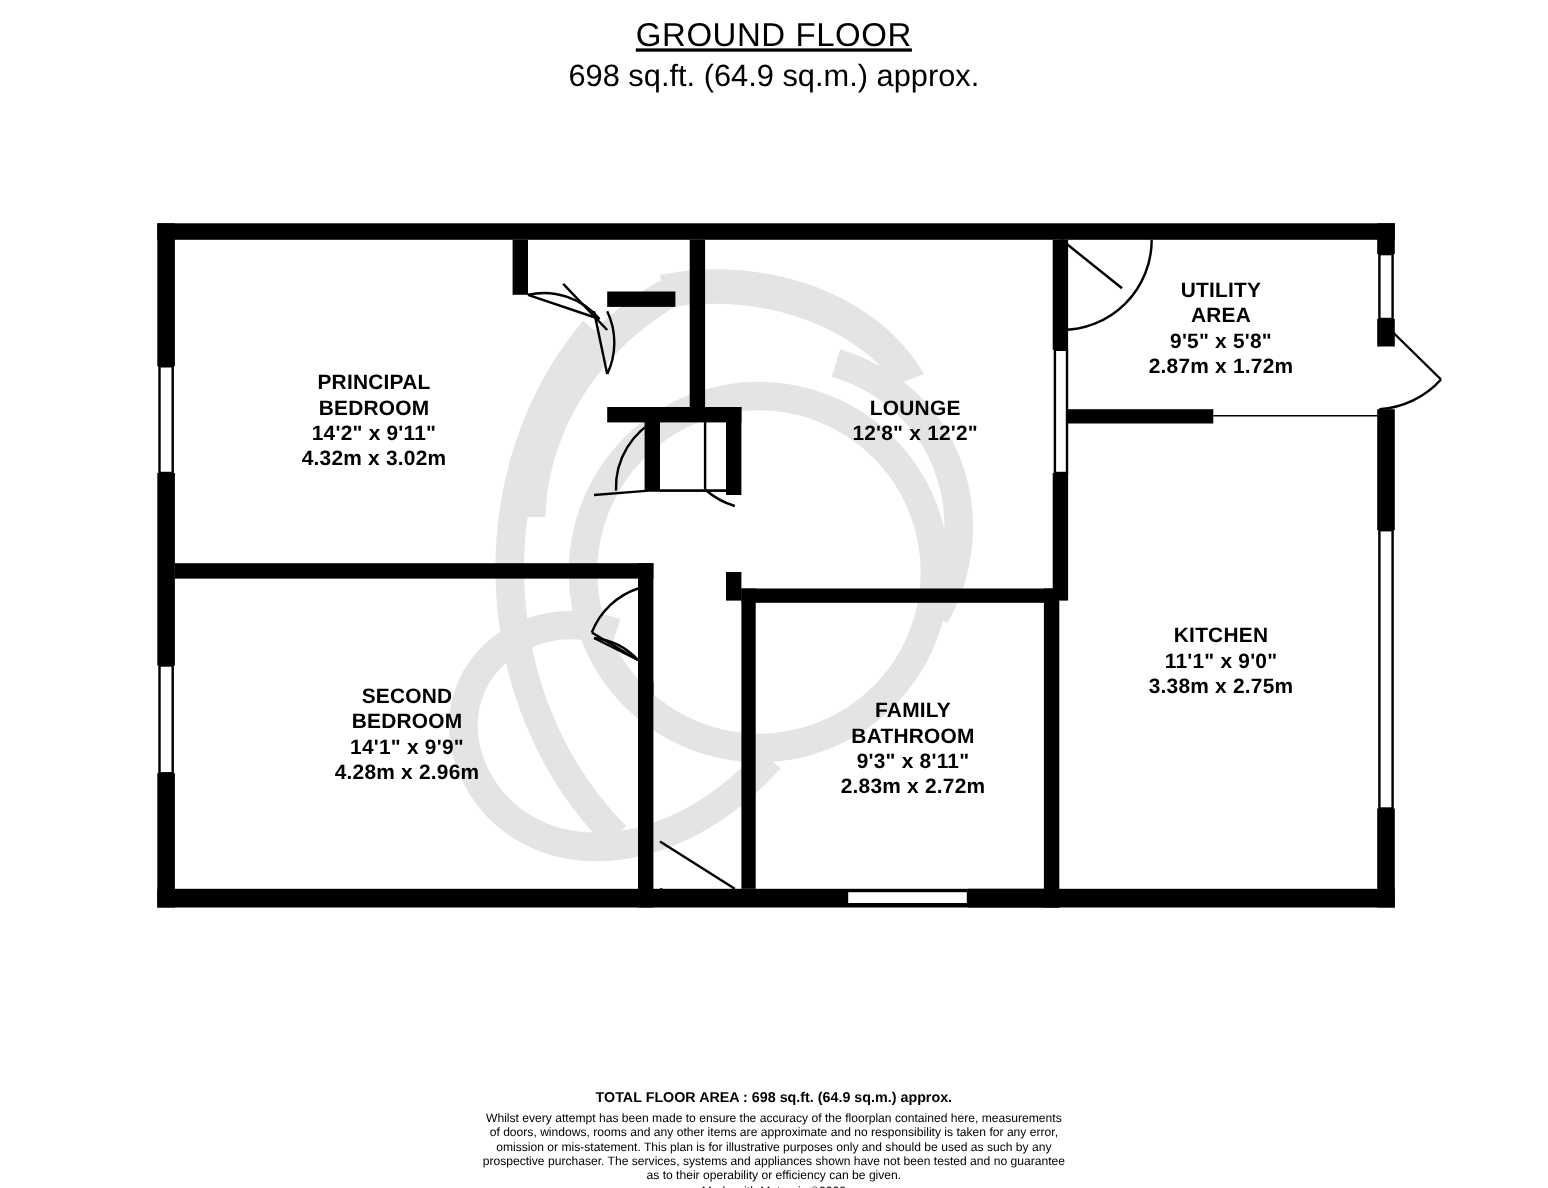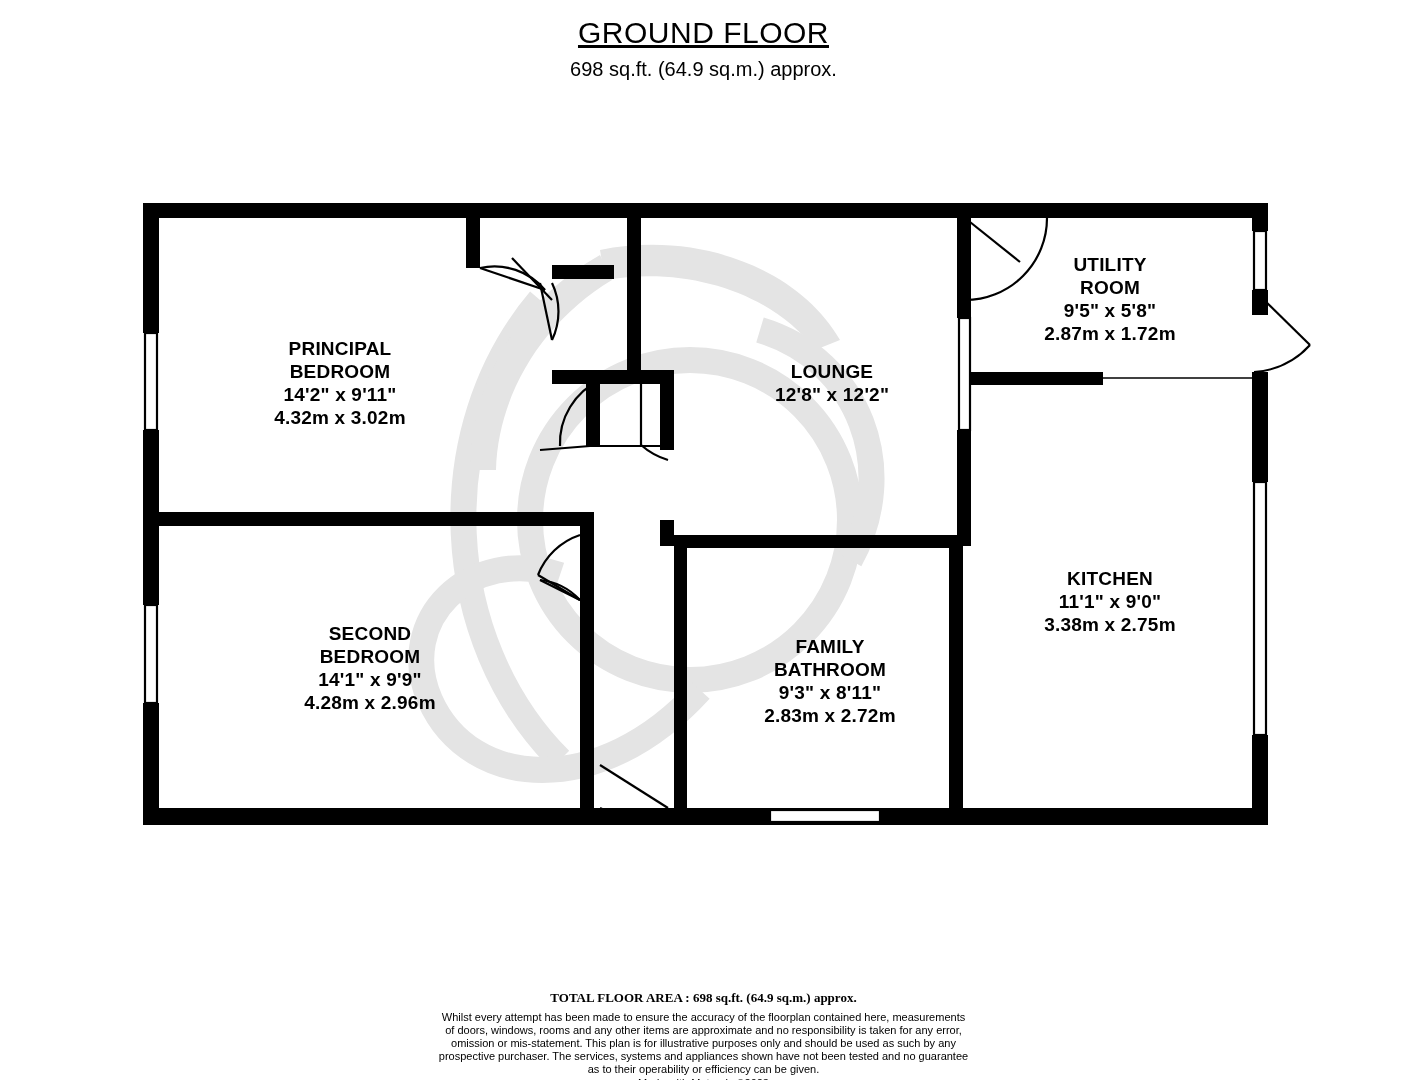--- a/index.html
+++ b/index.html
@@ -25,21 +25,21 @@
     text-align: center;
   }
   #title-block .title-main {
     font-size: 30px;
     font-weight: 400;
     letter-spacing: 0.5px;
     line-height: 38px;
     text-decoration: underline;
   }
   #title-block .title-sub {
-    font-size: 20px;
+    font-size: 28px;
     font-weight: 400;
     line-height: 34px;
   }
 
   
   #floorplan {
     position: absolute;
     left: 0;
     top: 0;
     width: 1407px;
@@ -73,21 +73,20 @@
     left: 0;
     top: 988px;
     width: 1407px;
     text-align: center;
   }
   #footer .total-area {
     font-size: 13px;
     font-weight: bold;
     line-height: 19px;
     margin-bottom: 4px;
-    font-family: Liberation Serif, serif;
   }
   #footer .disclaimer {
     font-size: 11px;
     line-height: 13px;
     color: #000;
   }
   #footer .disclaimer div { display: block; }
   #footer .madewith {
     font-size: 11px;
     line-height: 14px;
@@ -235,21 +234,21 @@
 
 <div class="room-label" id="label-family-bathroom">
   <span class="rname">FAMILY</span>
   <span class="rname">BATHROOM</span>
   <span class="rimp">9'3"  x 8'11"</span>
   <span class="rmet">2.83m  x 2.72m</span>
 </div>
 
 <div class="room-label" id="label-utility-room">
   <span class="rname">UTILITY</span>
-  <span class="rname">ROOM</span>
+  <span class="rname">AREA</span>
   <span class="rimp">9'5"  x 5'8"</span>
   <span class="rmet">2.87m  x 1.72m</span>
 </div>
 
 <div class="room-label" id="label-kitchen">
   <span class="rname">KITCHEN</span>
   <span class="rimp">11'1"  x 9'0"</span>
   <span class="rmet">3.38m  x 2.75m</span>
 </div>
 

